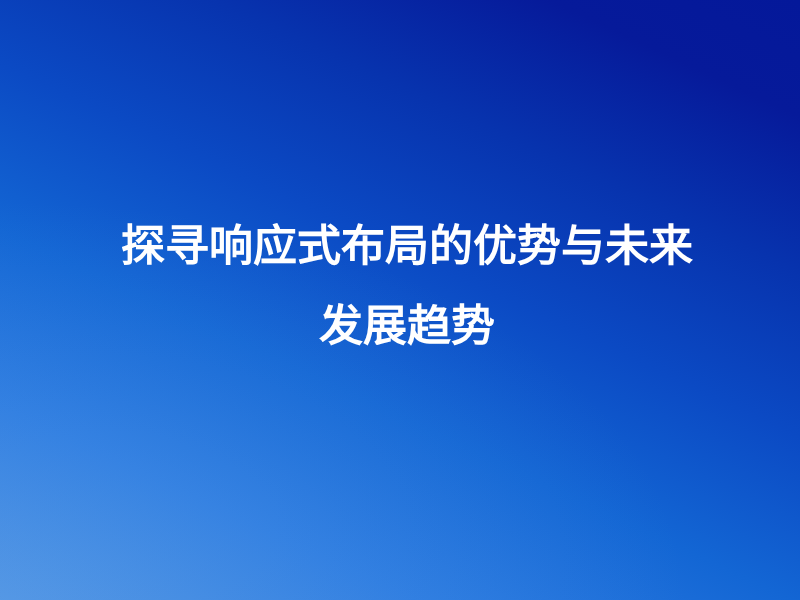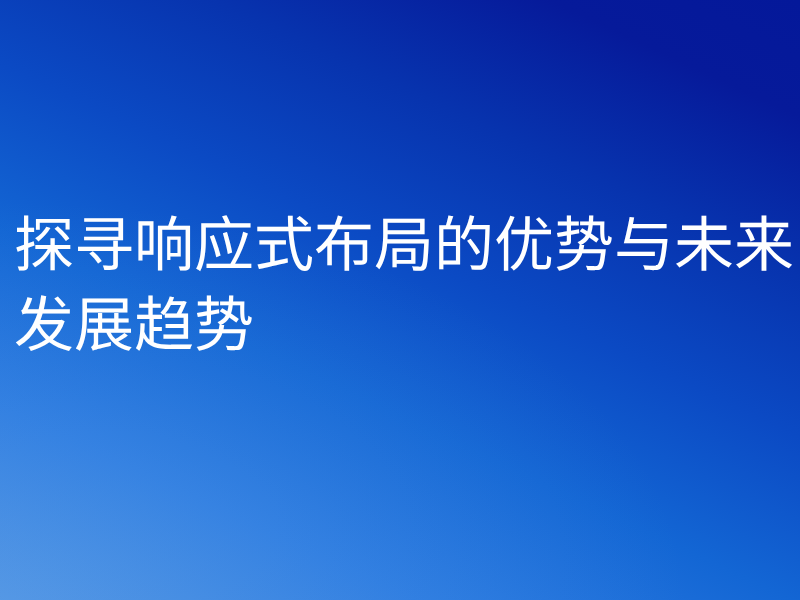--- a/index.html
+++ b/index.html
@@ -53,26 +53,27 @@
 
   
   .headline {
     position: absolute;
     left: 14px;
     top: 206px;
     right: 0;
     z-index: 2;
     margin: 0;
     color: #ffffff;
-    font-size: 60px;
-    font-weight: 400;
+    font-size: 44px;
+    font-weight: 700;
     line-height: 80px;
     letter-spacing: 0;
     white-space: pre-line;
     text-rendering: optimizeLegibility;
+    text-align: center;
   }
 </style>
 </head>
 <body>
 
 <div class="banner">
 
   <h1 class="headline">探寻响应式布局的优势与未来
 发展趋势</h1>
 

